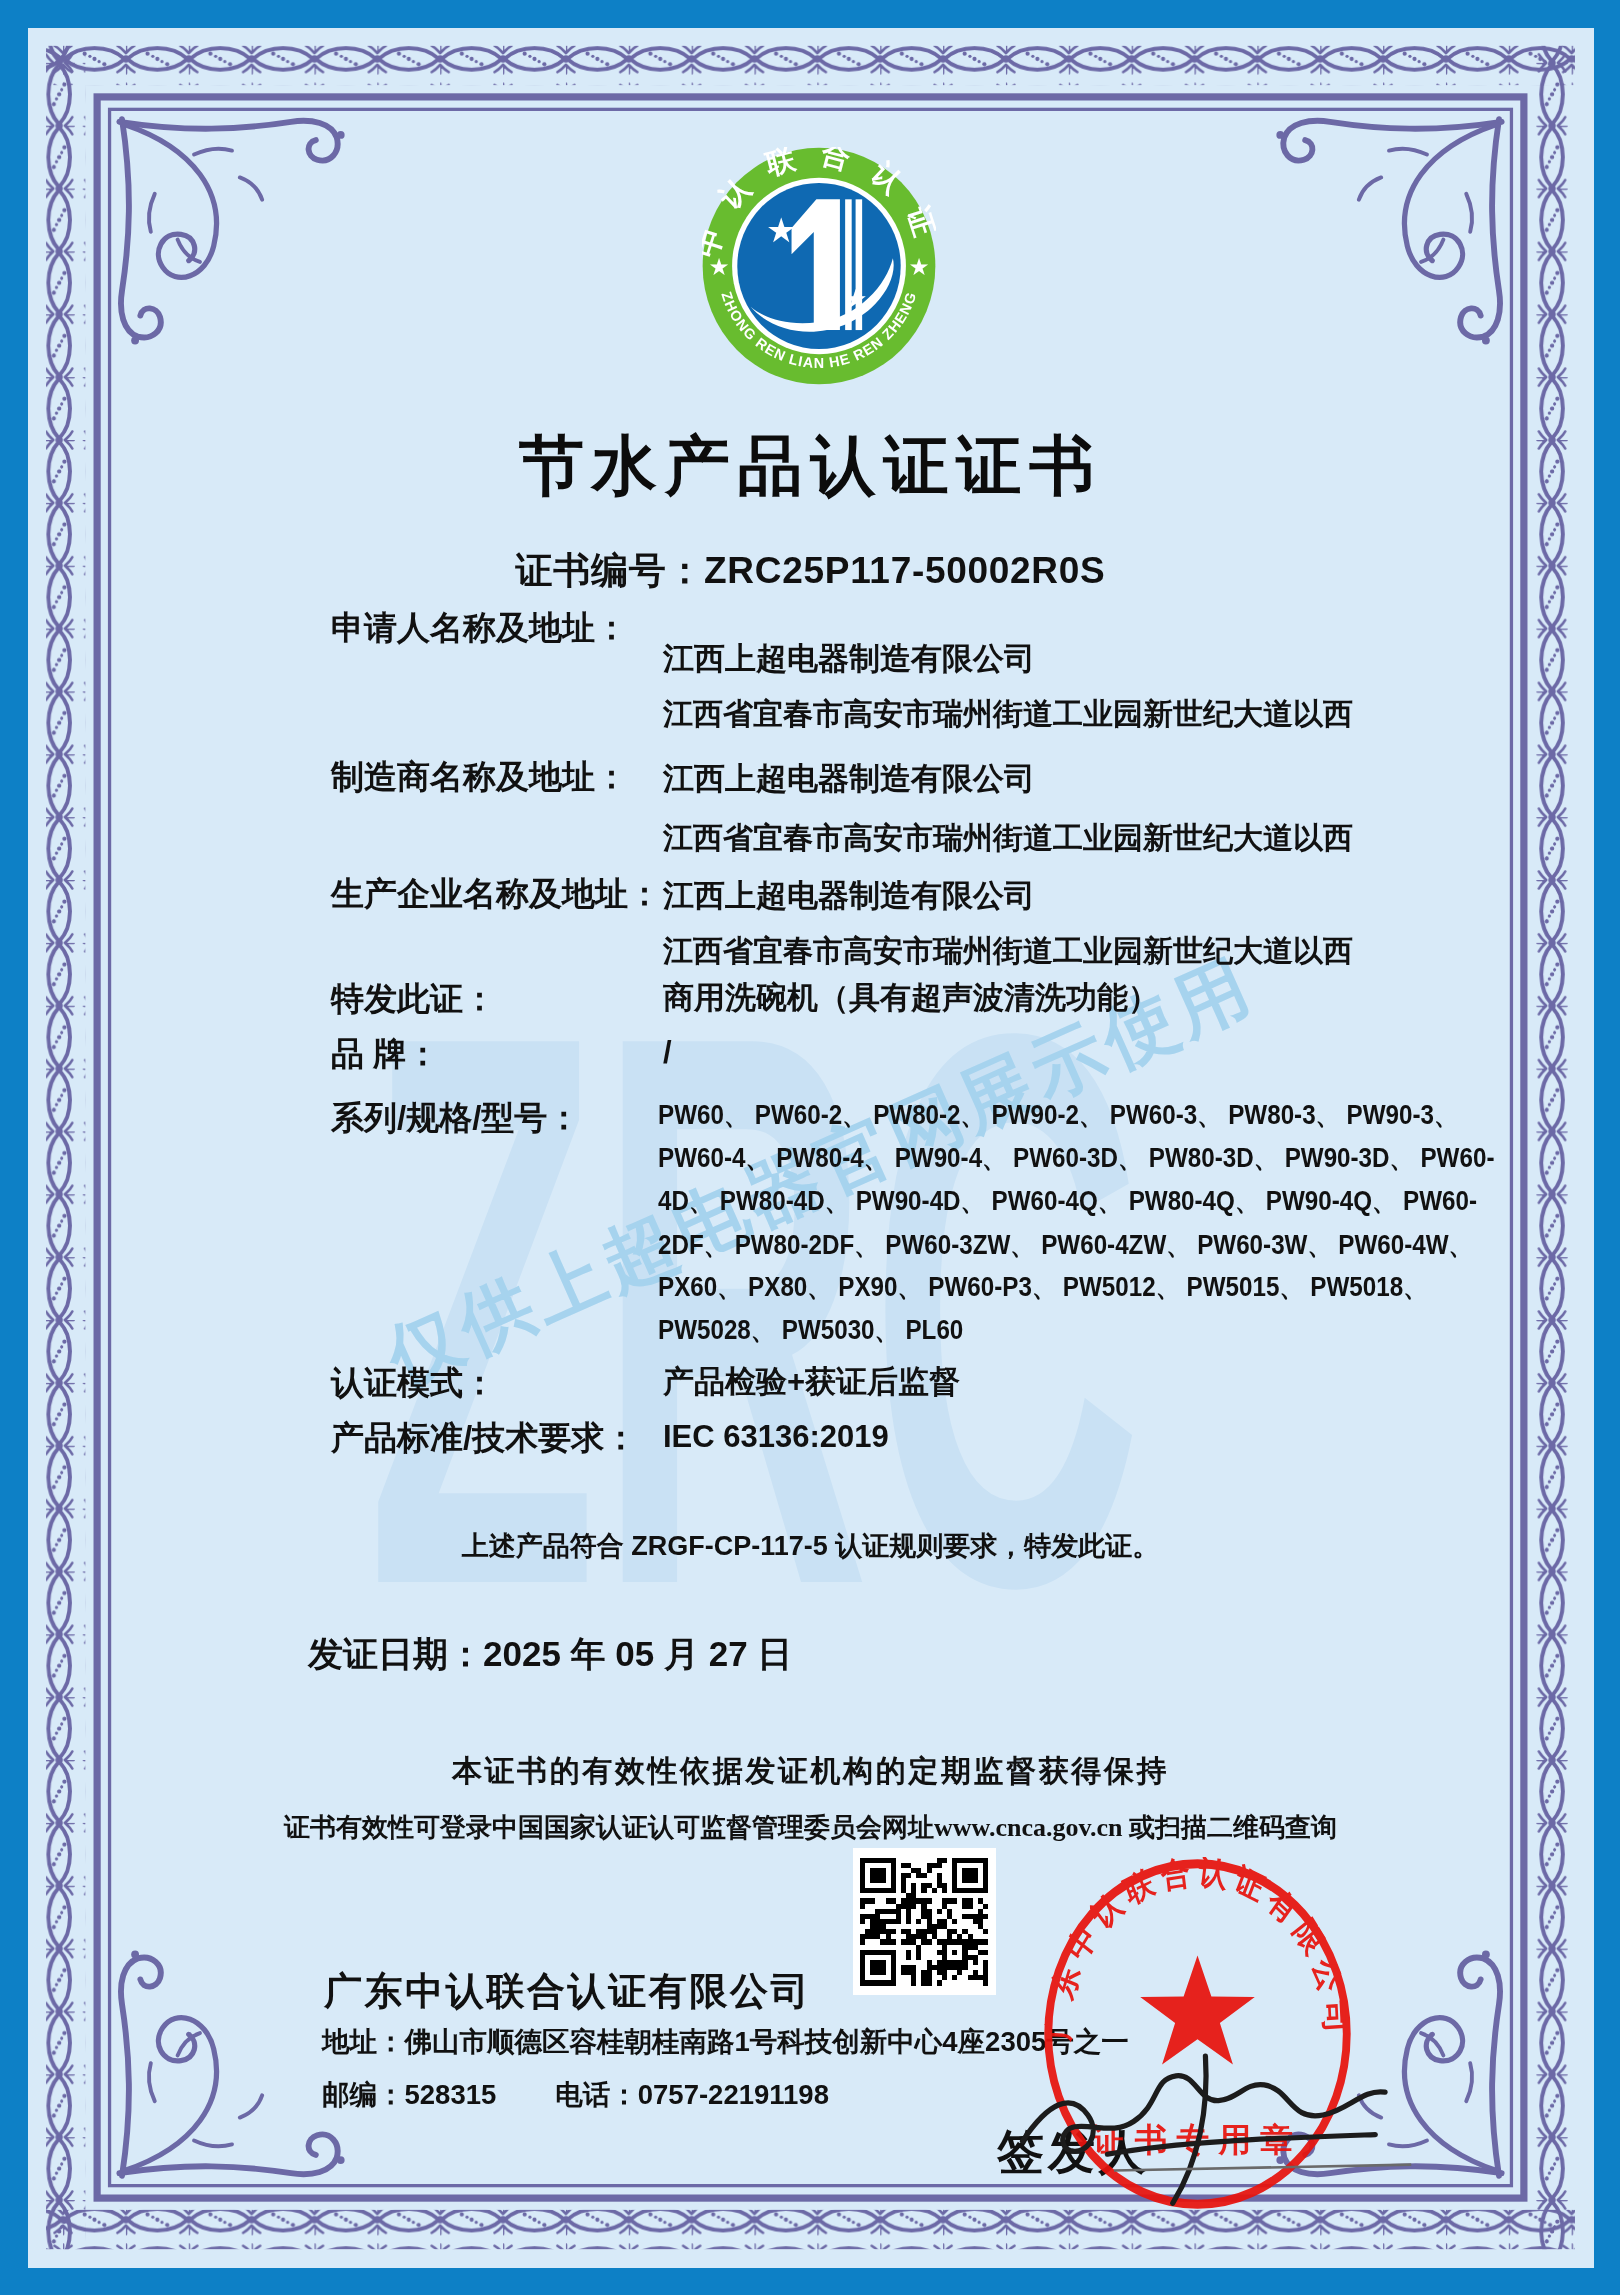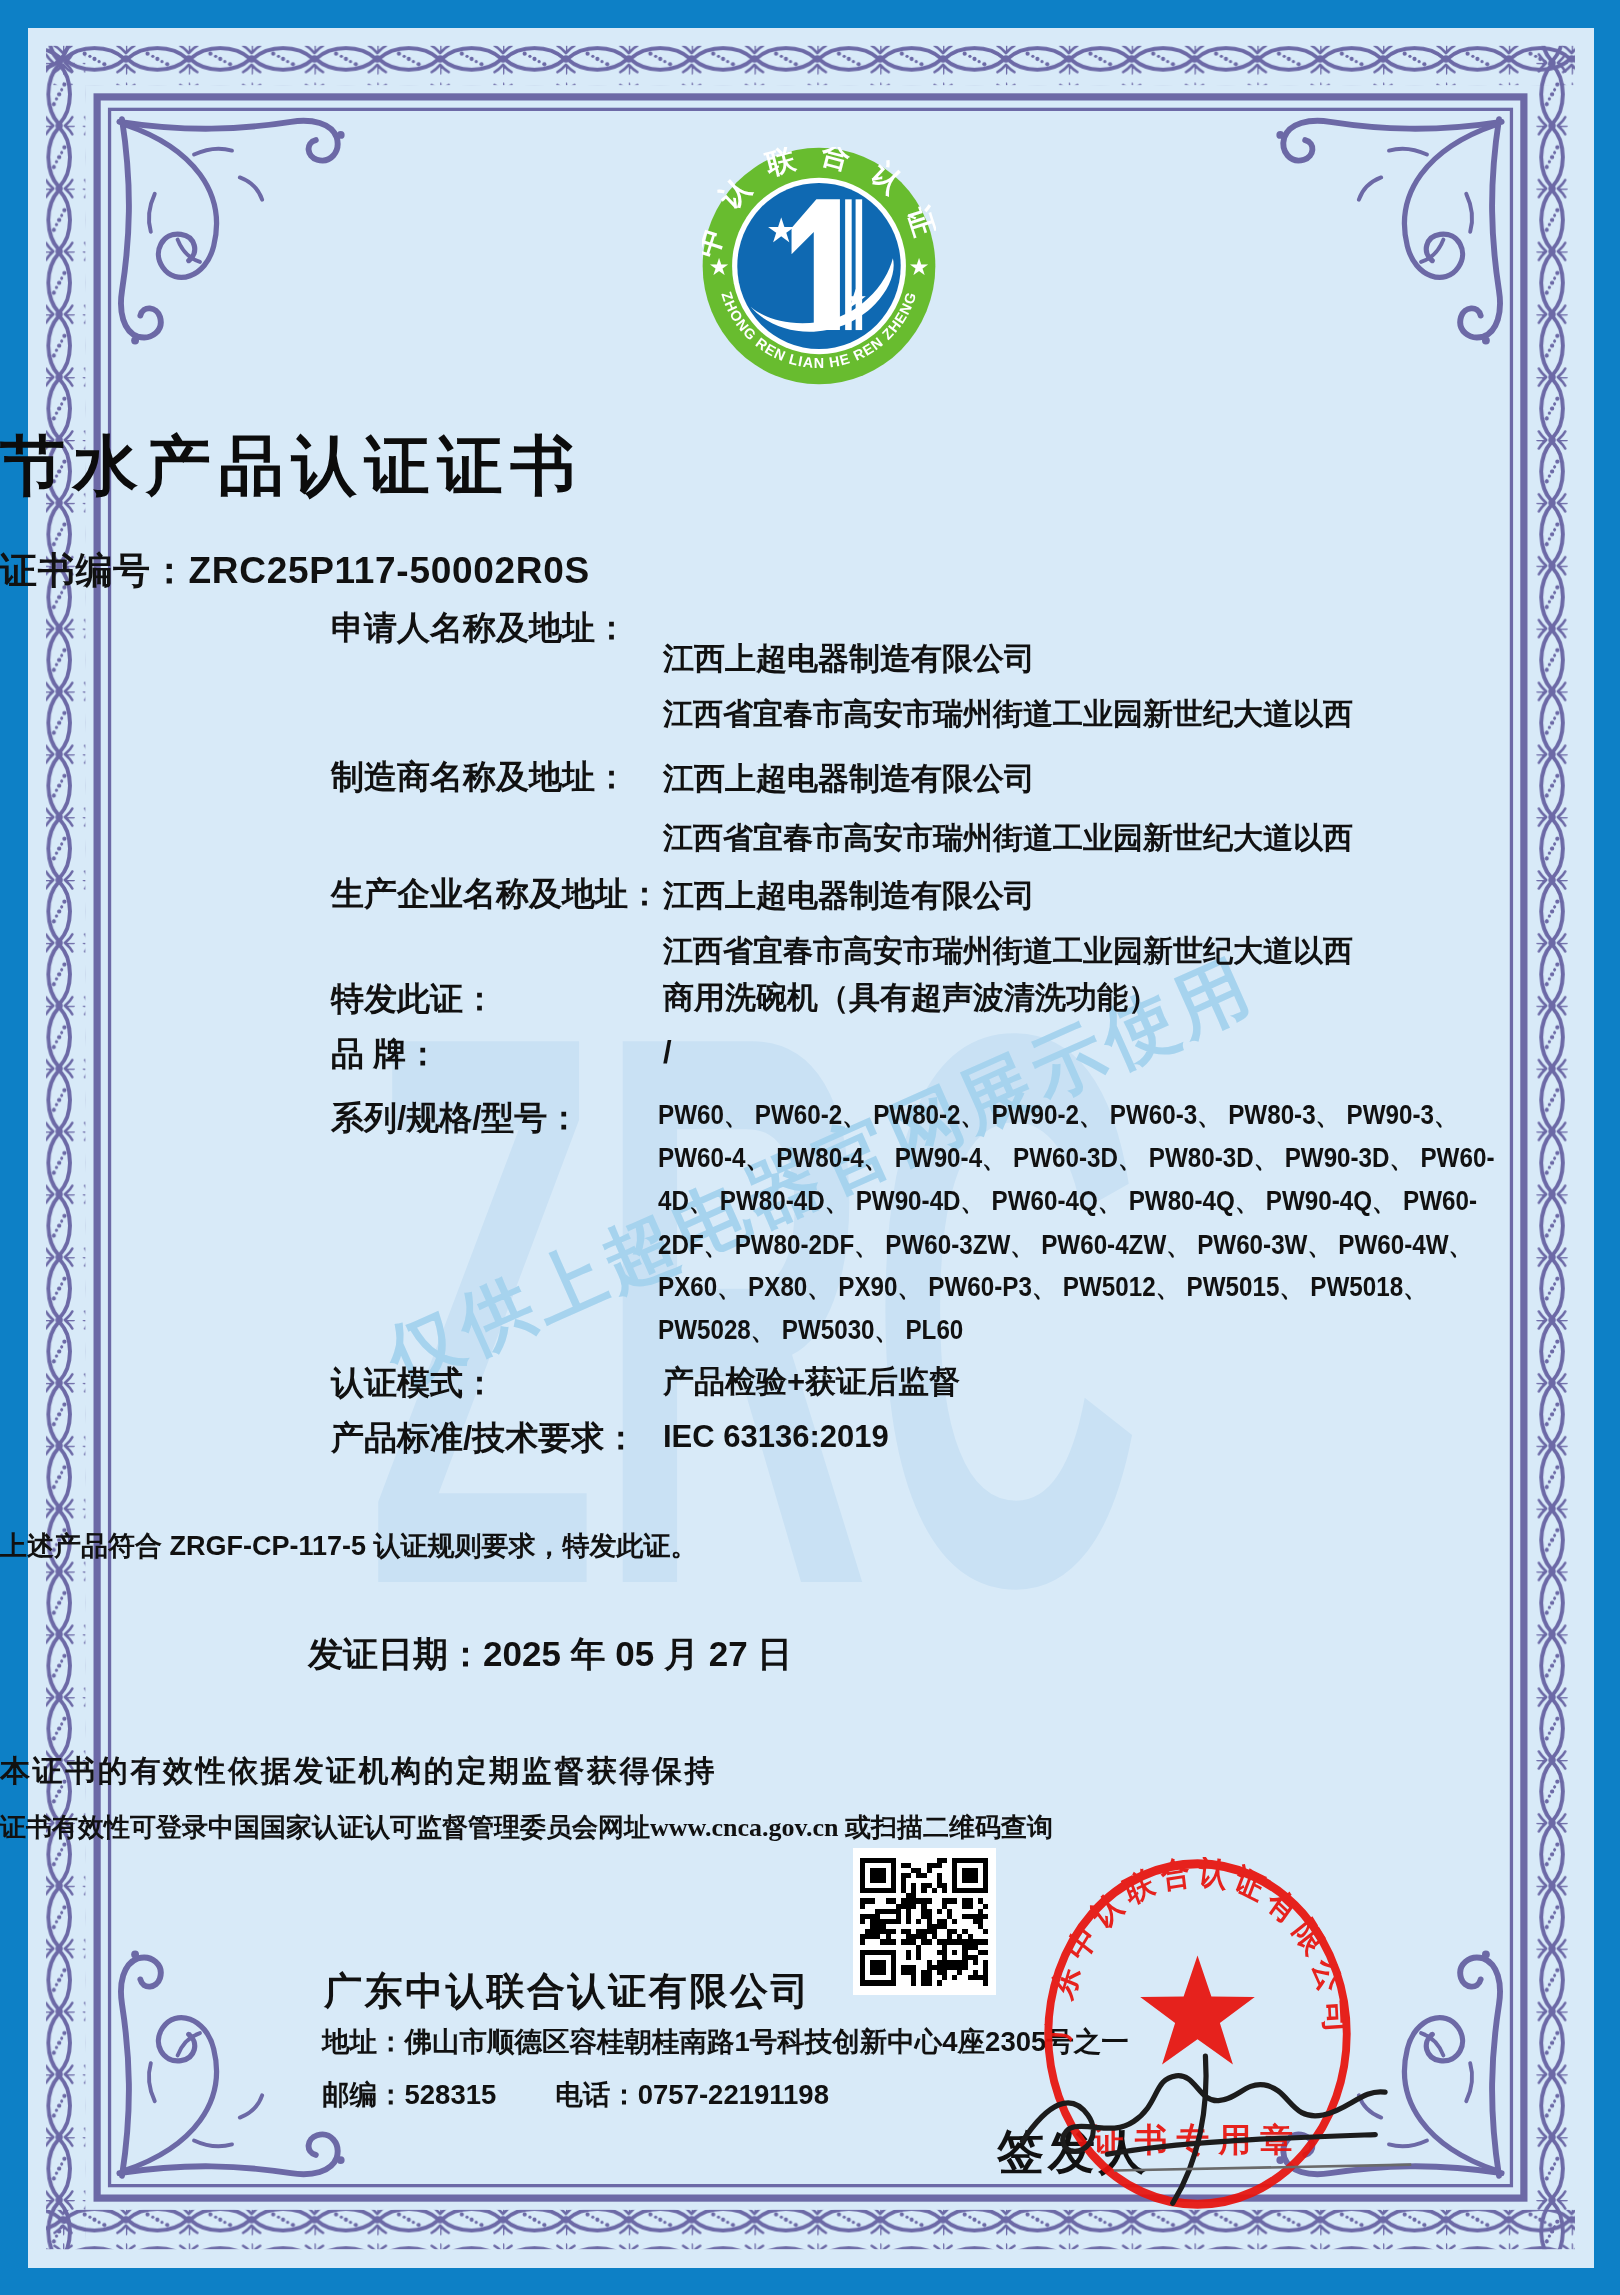--- a/index.html
+++ b/index.html
@@ -17,21 +17,21 @@
     transform:scaleX(.48);transform-origin:0 0;white-space:nowrap;
   }
   .wm-diag{
     position:absolute;left:821px;top:1173px;z-index:1;
     transform:translate(-50%,-50%) rotate(-24deg);
     font-size:73px;font-weight:700;letter-spacing:5.2px;color:#a6d3ee;white-space:nowrap;
   }
   svg.deco{z-index:2;}
   .content{z-index:3;}
   .abs{position:absolute;white-space:nowrap;line-height:1.15;}
-  .center{left:0;right:0;text-align:left;}
+  .center{left:0;right:0;text-align:center;}
   .title{top:429px;font-size:65px;font-weight:900;letter-spacing:7.9px;color:#0c0c0c;}
   .certno{top:550px;font-size:37px;font-weight:700;letter-spacing:0.7px;}
   .flabel{left:331px;font-size:33px;font-weight:700;}
   .fvalue{left:663px;font-size:31px;font-weight:700;}
   .faddr{left:663px;font-size:30px;font-weight:600;}
   .model-line{left:658px;font-size:27.5px;font-weight:600;transform:scaleX(.88);transform-origin:0 0;}
   .statement{top:1531px;font-size:27px;font-weight:700;}
   .date{font-size:35px;font-weight:700;top:1634px;}
   .serifline{font-family:"Liberation Serif","DejaVu Serif",serif;font-weight:600;}
   .notice1{top:1754px;font-size:30px;letter-spacing:2.6px;}

